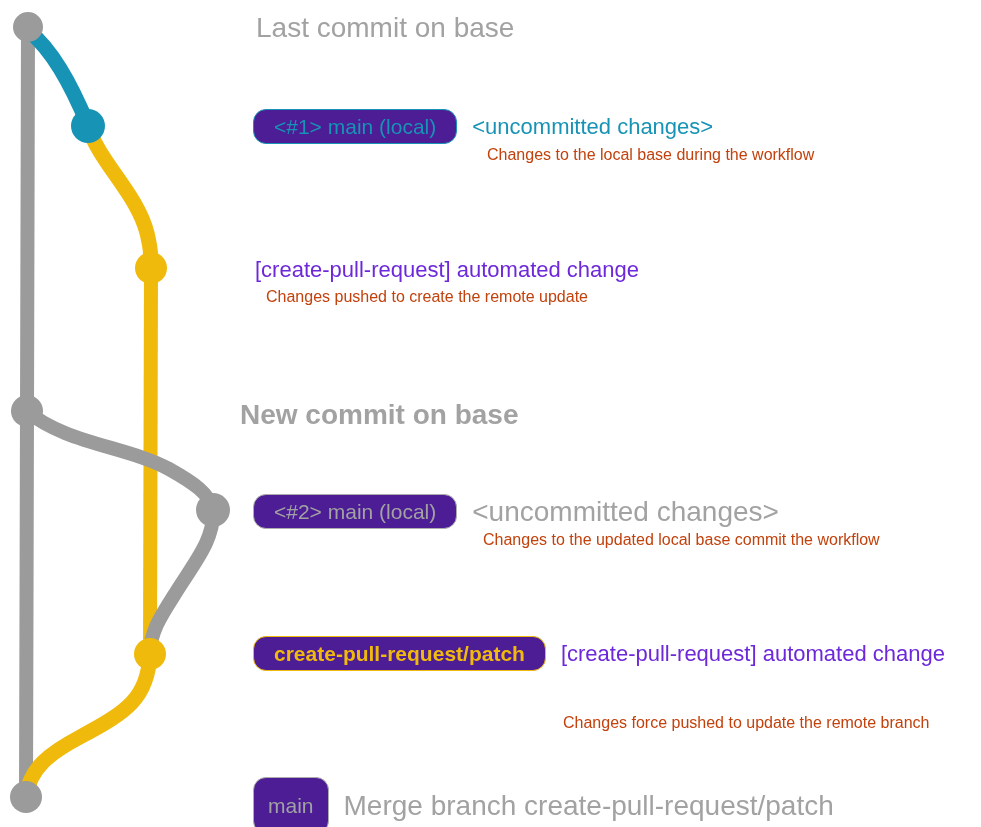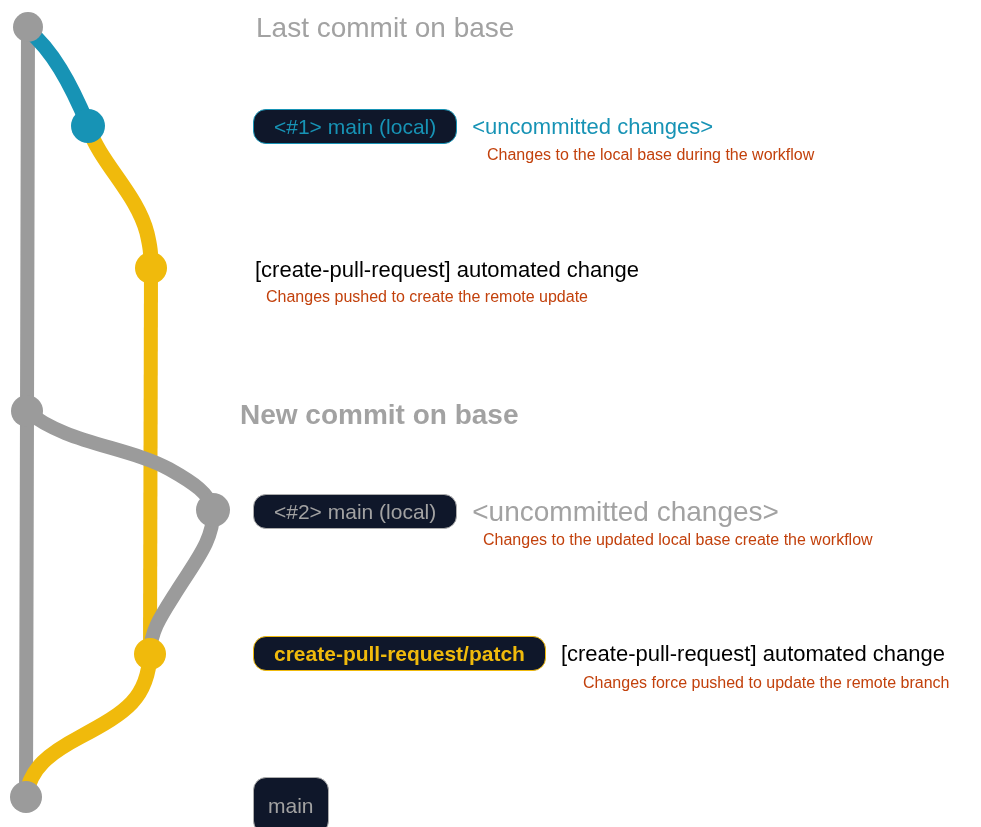--- a/index.html
+++ b/index.html
@@ -13,31 +13,31 @@
   .graph-svg { position: absolute; left: 0; top: 0; }
 
   .row { position: absolute; display: flex; align-items: center; gap: 15px; }
 
   .gray-label {
     font-size: 28px;
     color: #a2a2a2;
     white-space: nowrap;
   }
   .teal-text  { color: #1793b5; font-size: 22px; white-space: nowrap; }
-  .yellow-text{ color: #000000; font-size: 22px; white-space: nowrap; }
+  .yellow-text{ color: #6d28d9; font-size: 22px; white-space: nowrap; }
 
   .badge {
     display: inline-block;
     font-size: 21px;
     line-height: 27px;
     padding: 3px 20px;
     border: 1.5px solid;
     border-radius: 13px;
     white-space: nowrap;
-    background: #0f172a;
+    background: #4c1d95;
   }
   .badge-teal   { color: #1793b5; border-color: #1793b5; }
   .badge-gray   { color: #a2a2a2; border-color: #adadad; }
   .badge-yellow { color: #f0ba0c; border-color: #f0ba0c; font-weight: bold; }
   .badge-small  { padding: 14px 14px; }
 
   .caption {
     position: absolute;
     font-family: Liberation Sans, sans-serif;
     font-size: 16px;
@@ -89,23 +89,24 @@
 <div class="caption" style="left:266px; top:288px;">Changes pushed to create the remote update</div>
 
 <div class="row" style="left:240px; top:399px;font-weight:bold;">
   <span class="gray-label">New commit on base</span>
 </div>
 
 <div class="row" style="left:253px; top:494px;">
   <span class="badge badge-gray">&lt;#2&gt; main (local)</span>
   <span class="gray-label">&lt;uncommitted changes&gt;</span>
 </div>
-<div class="caption" style="left:483px; top:531px;">Changes to the updated local base create the workflow</div>
+<div class="caption" style="left:483px; top:531px;">Changes to the updated local base commit the workflow</div>
 
 <div class="row" style="left:253px; top:636px;">
   <span class="badge badge-yellow">create-pull-request/patch</span>
   <span class="yellow-text">[create-pull-request] automated change</span>
 </div>
-<div class="caption" style="left:563px; top:674px;margin-left:20px;">Changes force pushed to update the remote branch</div>
+<div class="caption" style="left:563px; top:714px;">Changes force pushed to update the remote branch</div>
 
 <div class="row" style="left:253px; top:777px;">
   <span class="badge badge-gray badge-small">main</span>
+  <span class="gray-label">Merge branch create-pull-request/patch</span>
 </div>
 
 </body></html>

